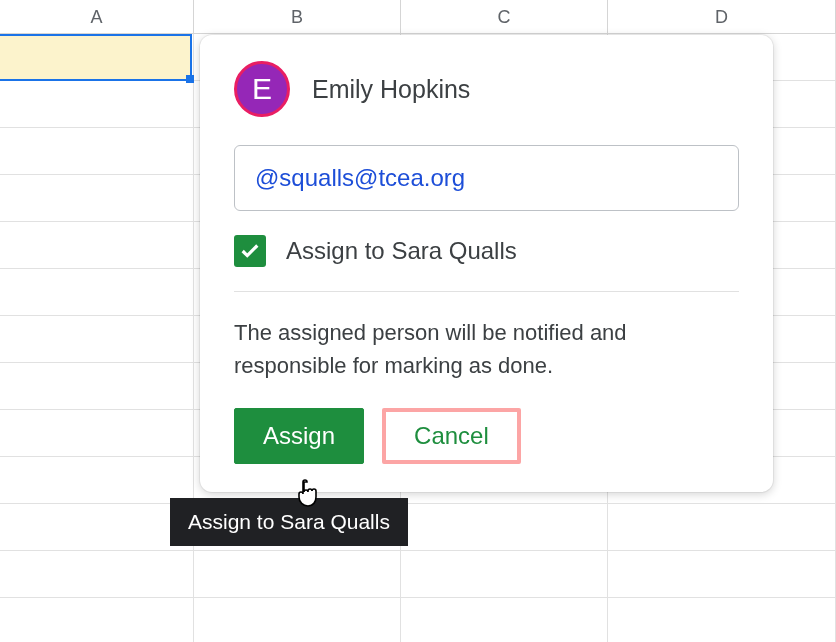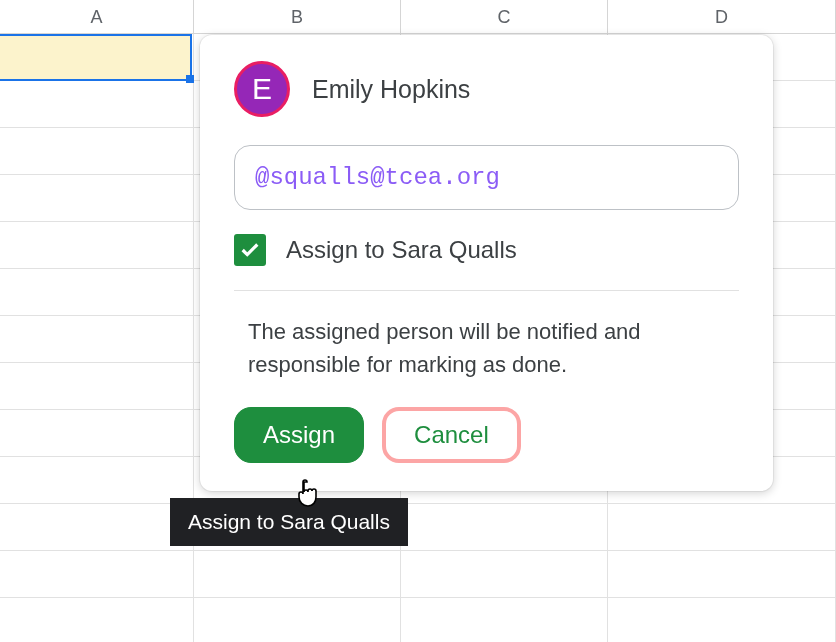--- a/index.html
+++ b/index.html
@@ -90,27 +90,27 @@
       font-weight: 400;
     }
     .author-name {
       font-size: 25px;
       color: #3c4043;
       font-weight: 500;
     }
     .comment-input {
       width: 100%;
       border: 1px solid #bdc1c6;
-      border-radius: 16px;
+      border-radius: 6px;
       padding: 18px 20px;
       font-size: 24px;
-      color: #8b5cf6;
+      color: #1d4ed8;
       outline: none;
       margin-bottom: 24px;
-      font-family: Liberation Mono, monospace;
+      font-family: Liberation Sans, sans-serif;
     }
     .assign-row {
       display: flex;
       align-items: center;
       gap: 20px;
       margin-bottom: 24px;
     }
     .checkbox {
       width: 32px;
       height: 32px;
@@ -129,30 +129,29 @@
     .divider {
       border: none;
       border-top: 1px solid #e1e1e1;
       margin-bottom: 24px;
     }
     .helper-text {
       font-size: 22px;
       color: #3c4043;
       line-height: 1.5;
       margin-bottom: 26px;
-      margin-left: 14px;
     }
     .button-row {
       display: flex;
       gap: 18px;
     }
     .btn {
       font-size: 24px;
       padding: 10px 28px;
-      border-radius: 17px;
+      border-radius: 2px;
       cursor: pointer;
       font-family: inherit;
       font-weight: 500;
     }
     .btn-primary {
       background: #1e8e3e;
       color: #fff;
       border: 1px solid #1e8e3e;
     }
     .btn-secondary {

